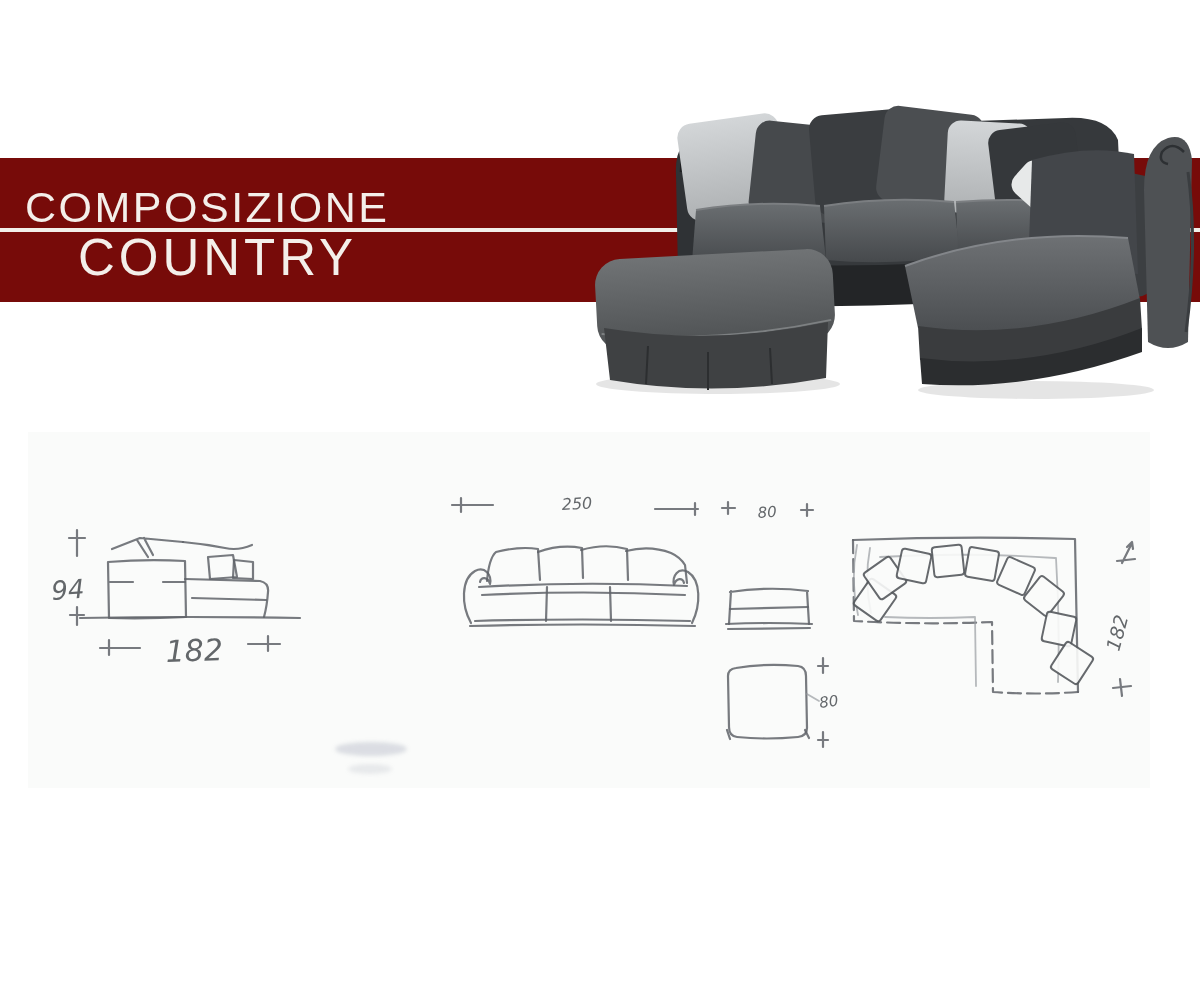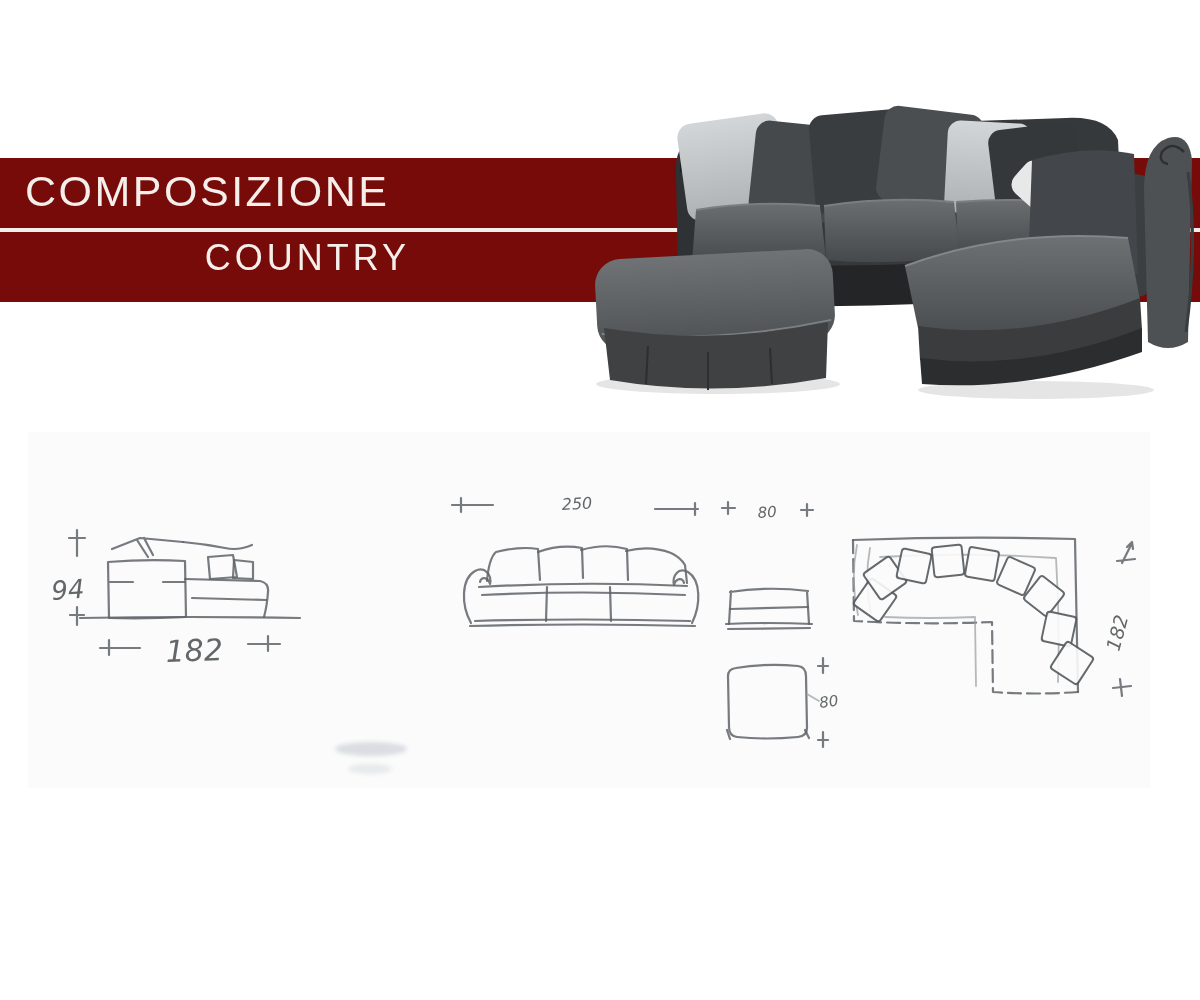--- a/index.html
+++ b/index.html
@@ -5,22 +5,22 @@
   html,body{margin:0;padding:0;background:#ffffff;}
   .page{
     position:relative;width:1200px;height:1000px;overflow:hidden;
     background:#ffffff;font-family:"Liberation Sans",sans-serif;
   }
   
   .banner{position:absolute;left:0;top:158px;width:1200px;height:144px;background:#770b09;}
   .banner-sep{position:absolute;left:0;top:70px;width:100%;height:4px;background:#f2efe9;}
   .banner-text{position:absolute;left:25px;top:0;width:385px;height:144px;color:#f4efea;}
   .banner-line{position:absolute;left:0;width:100%;white-space:nowrap;font-weight:300;}
-  .banner-line.l1{top:12px;font-size:43px;letter-spacing:2.5px;line-height:43px;}
-  .banner-line.l2{top:78px;font-size:36px;letter-spacing:4px;line-height:43px;text-align:right;}
+  .banner-line.l1{top:28px;font-size:43px;letter-spacing:2.5px;line-height:43px;}
+  .banner-line.l2{top:78px;font-size:51px;letter-spacing:4px;line-height:43px;text-align:center;}
   
   .paper{position:absolute;left:28px;top:432px;width:1122px;height:356px;background:#fafbfa;}
   .smudge{position:absolute;border-radius:50%;filter:blur(2px);}
   .smudge.s1{left:335px;top:742px;width:72px;height:14px;background:rgba(95,105,135,0.20);}
   .smudge.s2{left:348px;top:764px;width:44px;height:10px;background:rgba(95,105,135,0.12);}
   
   .sofa-photo{position:absolute;left:588px;top:60px;width:612px;height:340px;}
   .sketches{position:absolute;left:30px;top:430px;width:1130px;height:360px;}
   .sk{stroke:#5f6368;stroke-width:2.2;fill:none;stroke-linecap:round;stroke-linejoin:round;opacity:0.85;}
   .sk-light{stroke:#989da1;stroke-width:1.8;fill:none;stroke-linecap:round;opacity:0.7;}

